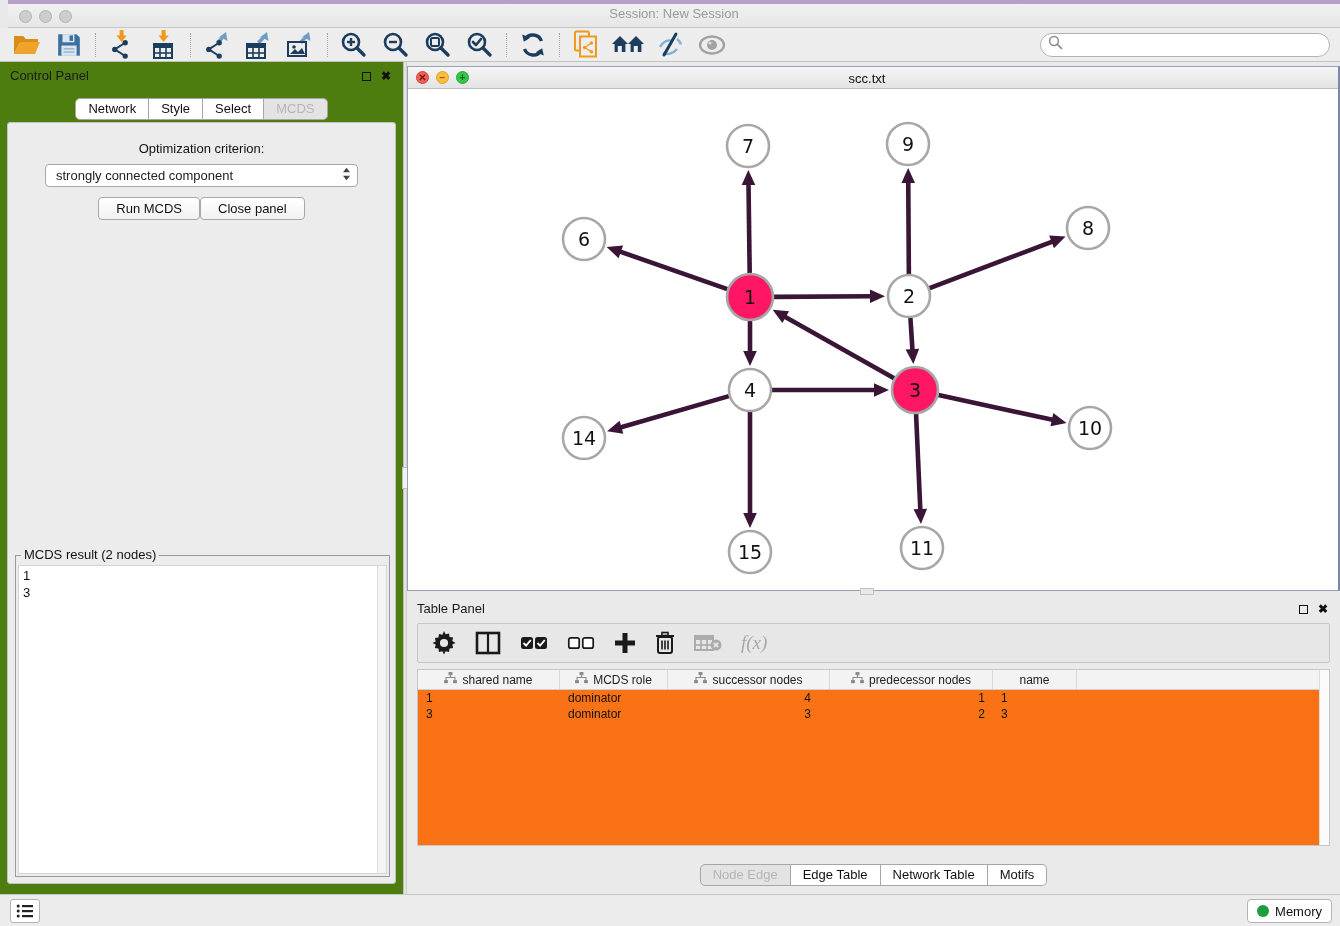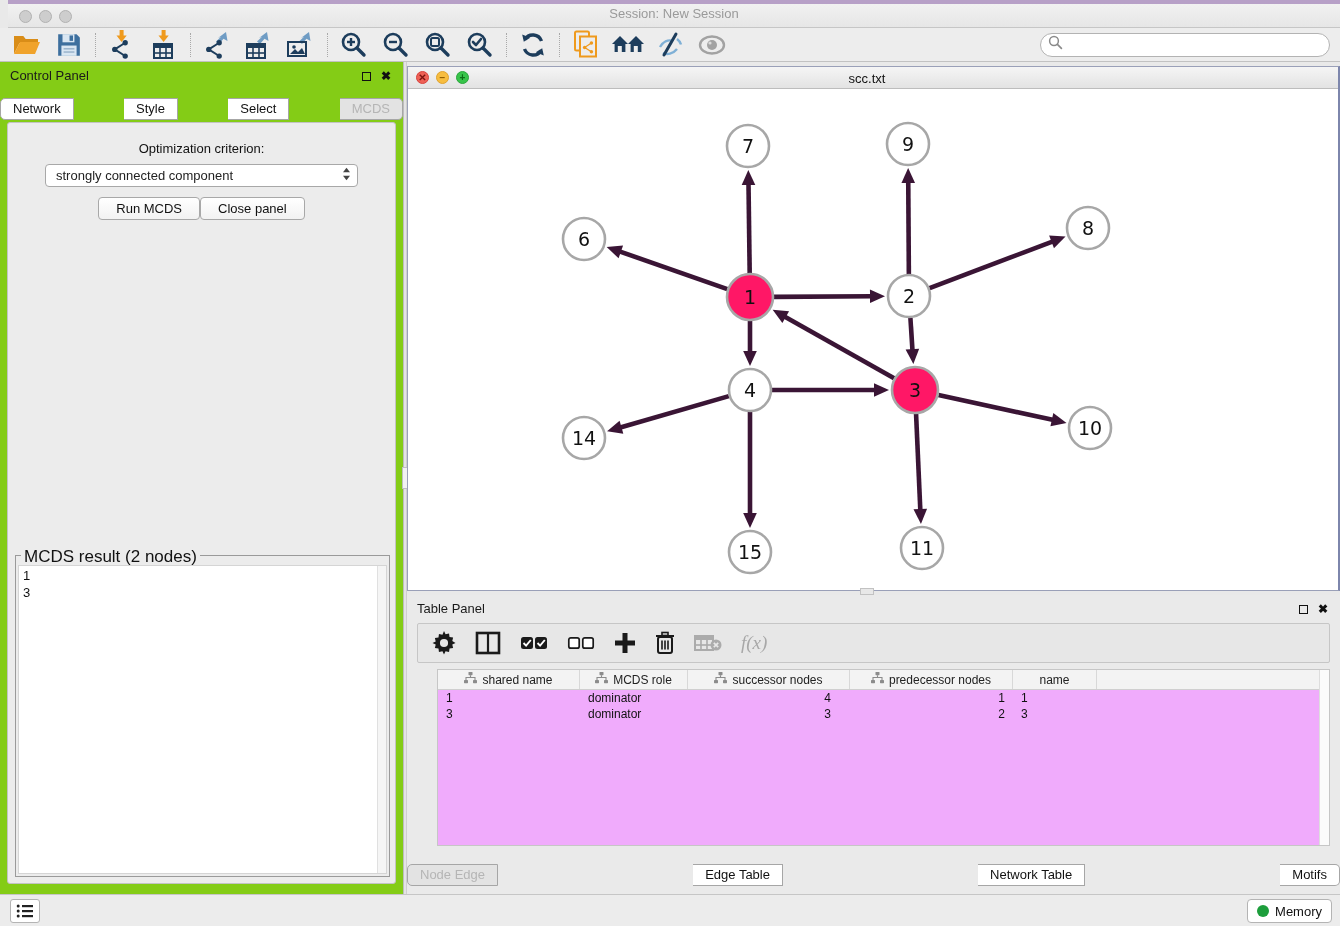--- a/index.html
+++ b/index.html
@@ -21,32 +21,32 @@
   .toolbar { position:absolute; left:0; top:28px; right:0; height:34px; background:#ededed;
              border-bottom:1px solid #c2c2c2; display:flex; align-items:center; padding-left:6px; }
   .tb-btn { width:42px; height:30px; display:flex; align-items:center; justify-content:center; }
   .tb-sep { width:1px; height:24px; border-left:1px dotted #a9a9a9; margin:0 5px; }
   .search-wrap { margin-left:auto; margin-right:10px; width:290px; height:24px; background:#fff;
                  border:1px solid #b3b3b3; border-radius:12px; display:flex; align-items:center; padding-left:7px; }
   .search-wrap input { border:none; outline:none; flex:1; height:20px; font-size:13px; background:transparent;
                        font-family:"Liberation Sans", sans-serif; }
 
   
-  .control-panel { position:absolute; left:0; top:62px; width:403px; bottom:32px; background:#84cc16; }
+  .control-panel { position:absolute; left:0; top:62px; width:403px; bottom:32px; background:#4d7c0f; }
   .v-divider { position:absolute; left:403px; top:62px; bottom:32px; width:4px; background:#e4e4e4;
                border-left:1px solid #bdbdbd; border-right:1px solid #cfcfcf; }
   .v-divider .grab { position:absolute; top:405px; left:-2px; width:7px; height:22px;
                      background:#f2f2f2; border:1px solid #c0c0c0; }
   .panel-head { position:absolute; left:0; top:0; right:0; height:26px; }
   .panel-head .ptitle { position:absolute; left:10px; top:6px; font-size:13px; color:#1a1a1a; }
   .wbtn { position:absolute; top:7px; width:14px; height:14px; display:flex; align-items:center;
           justify-content:center; font-size:12px; font-weight:bold; color:#111; }
   .float-glyph { width:9px; height:9px; border:1.6px solid #111; }
 
-  .seg-tabs { display:flex; justify-content:space-between; }
+  .seg-tabs { display:flex; justify-content:center; }
   .seg { border:1px solid #a6a6a6; border-left:none; background:#fff; font-size:13px; color:#111;
          padding:3px 12px; line-height:14px; cursor:default; }
   .seg:first-child { border-left:1px solid #a6a6a6; border-radius:5px 0 0 5px; }
   .seg:last-child { border-radius:0 5px 5px 0; }
   .seg.active { background:#e3e3e3; color:#b5b5b5; }
 
   .cp-tabs { position:absolute; left:0; right:0; top:36px; }
   .cp-content { position:absolute; left:7px; width:389px; top:60px; bottom:10px;
                 background:#ececec; border:1px solid #c3c3c3; border-radius:3px; }
   .opt-label { position:absolute; left:0; right:0; top:18px; text-align:center; font-size:13px; color:#111; }
@@ -55,21 +55,21 @@
               padding-left:10px; font-size:13px; }
   .dropdown .chevrons { margin-left:auto; margin-right:5px; }
   .btn-row { position:absolute; left:0; right:0; top:74px; display:flex; justify-content:center; }
   .push-btn { height:23px; padding:0 17px; background:linear-gradient(#ffffff,#f2f2f2);
               border:1px solid #a8a8a8; border-radius:4px; font-size:13px; line-height:21px; color:#111;
               font-family:"Liberation Sans", sans-serif; }
 
   .result-group { position:absolute; left:7px; width:375px; top:432px; bottom:6px;
                   border:1px solid #9a9a9a; background:#ececec; }
   .result-legend { position:absolute; left:5px; top:-9px; background:#ececec; padding:0 3px;
-                   font-size:17px; color:#111; }
+                   font-size:13px; color:#111; }
   .result-area { position:absolute; left:2px; right:2px; top:9px; bottom:2px; background:#fff;
                  border:1px solid #d5d5d5; }
   .result-text { position:absolute; left:4px; top:1px; right:12px; bottom:0; font-size:13px;
                  line-height:17px; white-space:pre; color:#111; }
   .result-scroll { position:absolute; right:0; top:0; bottom:0; width:9px; background:#f5f5f5;
                    border-left:1px solid #e0e0e0; }
 
   
   .net-frame { position:absolute; left:407px; top:66px; width:933px; height:525px; background:#fff;
                border:1px solid #9aa0b8; border-right:2px solid #7d86ac; }
@@ -82,22 +82,22 @@
   .h-splitter-grab { position:absolute; left:860px; top:588px; width:14px; height:7px;
                      background:#e8e8e8; border:1px solid #c2c2c2; }
 
   
   .table-panel { position:absolute; left:407px; top:595px; width:933px; bottom:32px; background:#eaeaea; }
   .tp-toolbar { position:absolute; left:10px; right:10px; top:28px; height:40px; background:#e7e7e7;
                 border:1px solid #c6c6c6; border-radius:2px; display:flex; align-items:center;
                 gap:19px; padding-left:14px; }
   .tp-icon { display:flex; align-items:center; justify-content:center; }
   .fx-label { font-family:"Liberation Serif", serif; font-style:italic; font-size:19px; color:#a8a8a8; }
-  .tbl-area { position:absolute; left:10px; right:10px; top:74px; bottom:48px; background:#f0abfc;
-              border:1px solid #c6c6c6; overflow:hidden;margin-left:20px; }
+  .tbl-area { position:absolute; left:10px; right:10px; top:74px; bottom:48px; background:#f97316;
+              border:1px solid #c6c6c6; overflow:hidden; }
   .tbl-header { display:flex; height:20px; background:#f3f3f3; border-bottom:1px solid #cfcfcf; }
   .th-cell { display:flex; align-items:center; justify-content:center; gap:5px; font-size:12px;
              color:#222; border-right:1px solid #d8d8d8; }
   .tbl-row { display:flex; height:16px; }
   .td-cell { font-size:12px; color:#111; line-height:16px; padding:0 8px; overflow:hidden; }
   .tbl-scroll { position:absolute; right:0; top:0; bottom:0; width:10px; background:#fbfbfb;
                 border-left:1px solid #ddd; }
   .tp-tabs { position:absolute; left:0; right:0; bottom:8px; }
 
   

